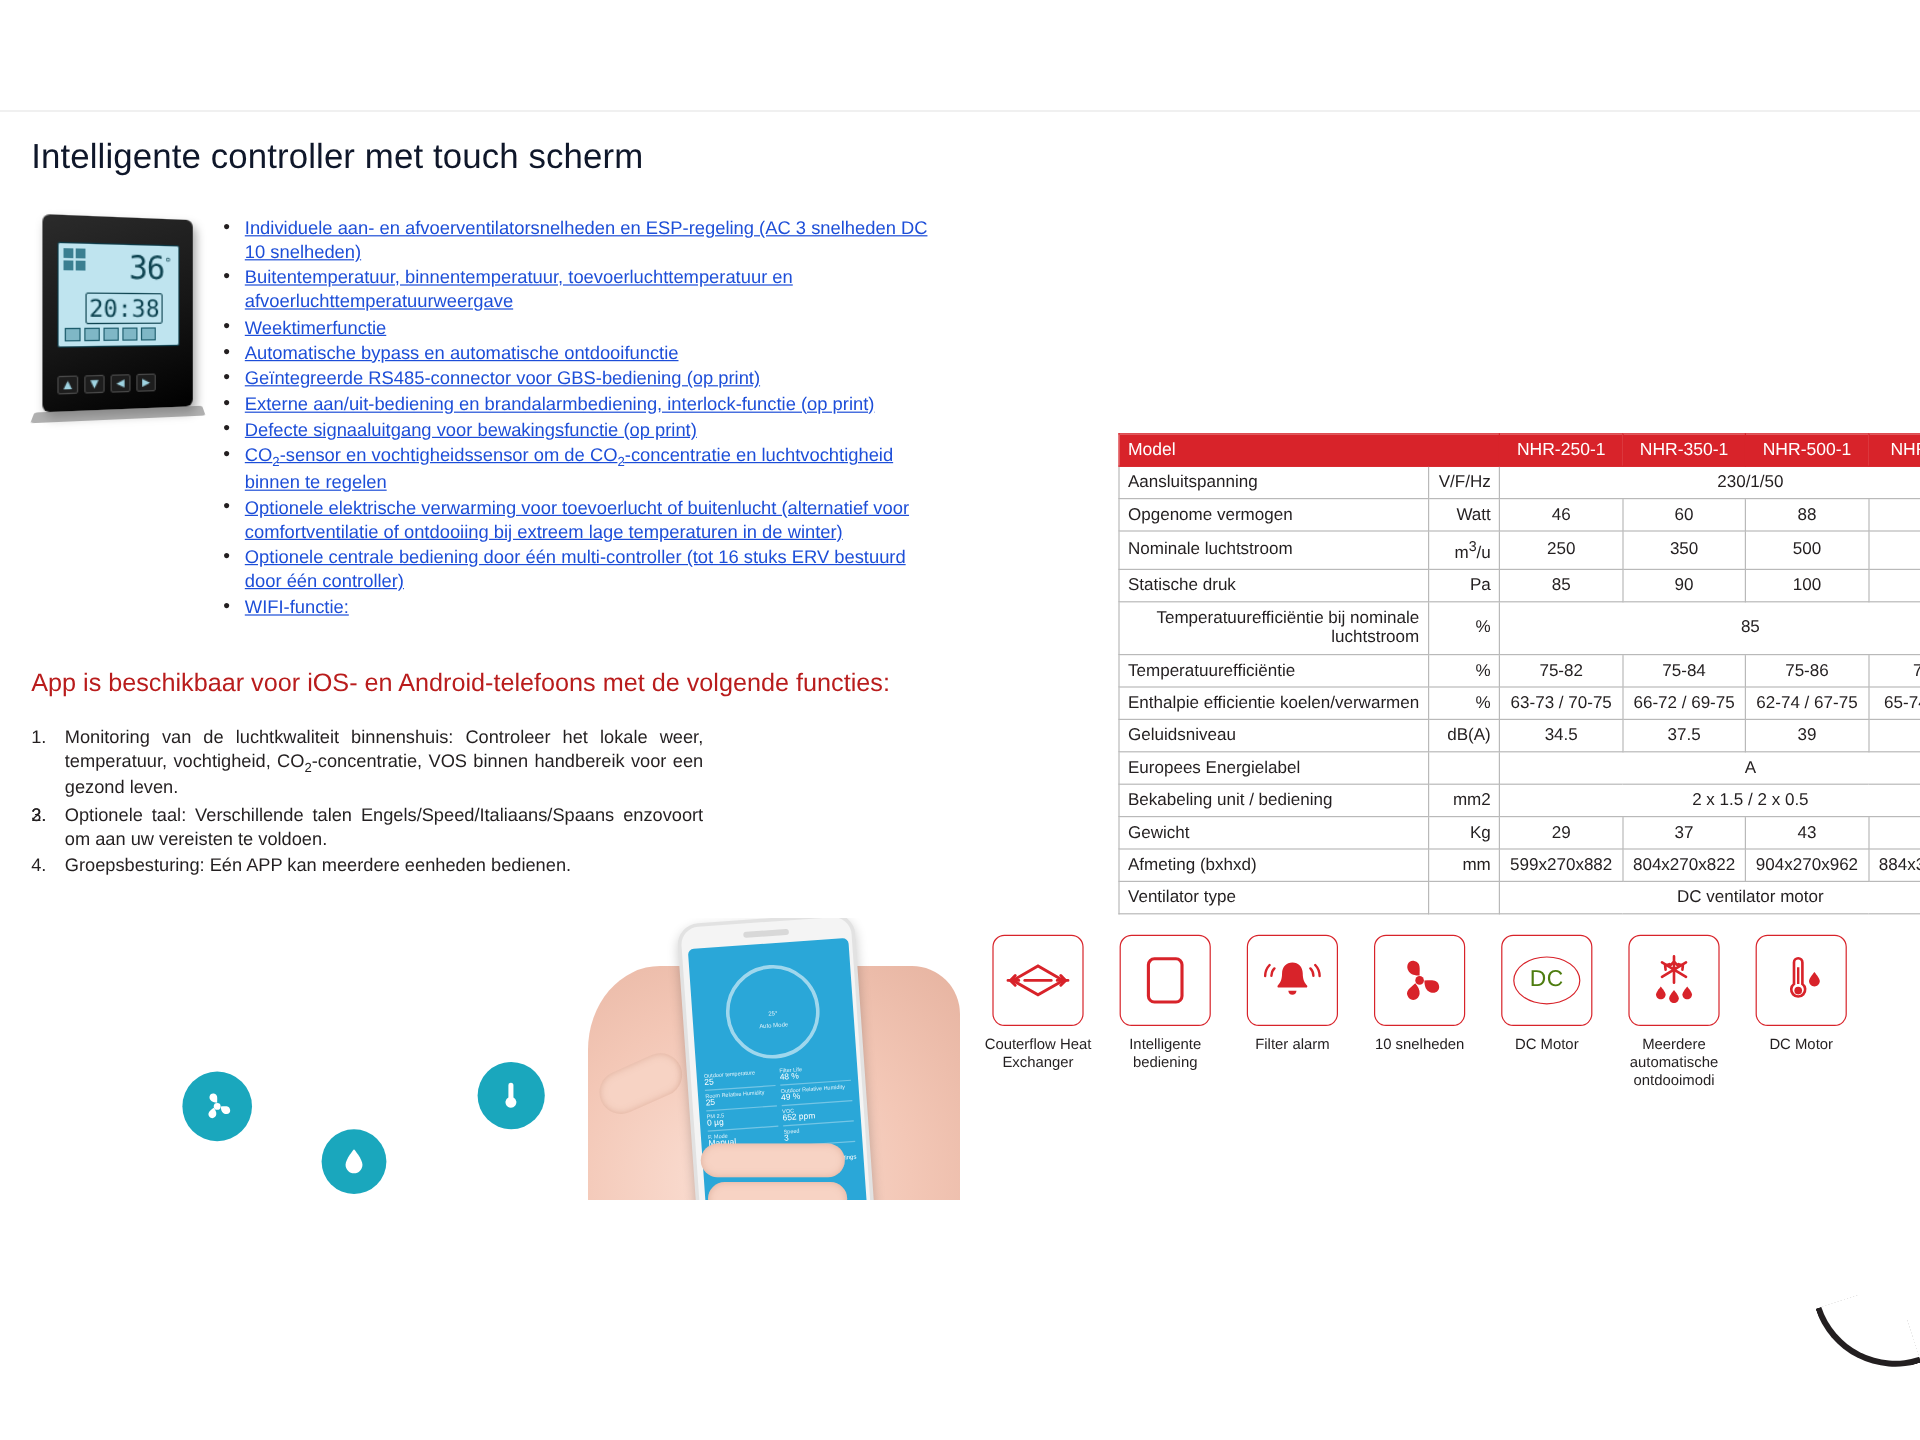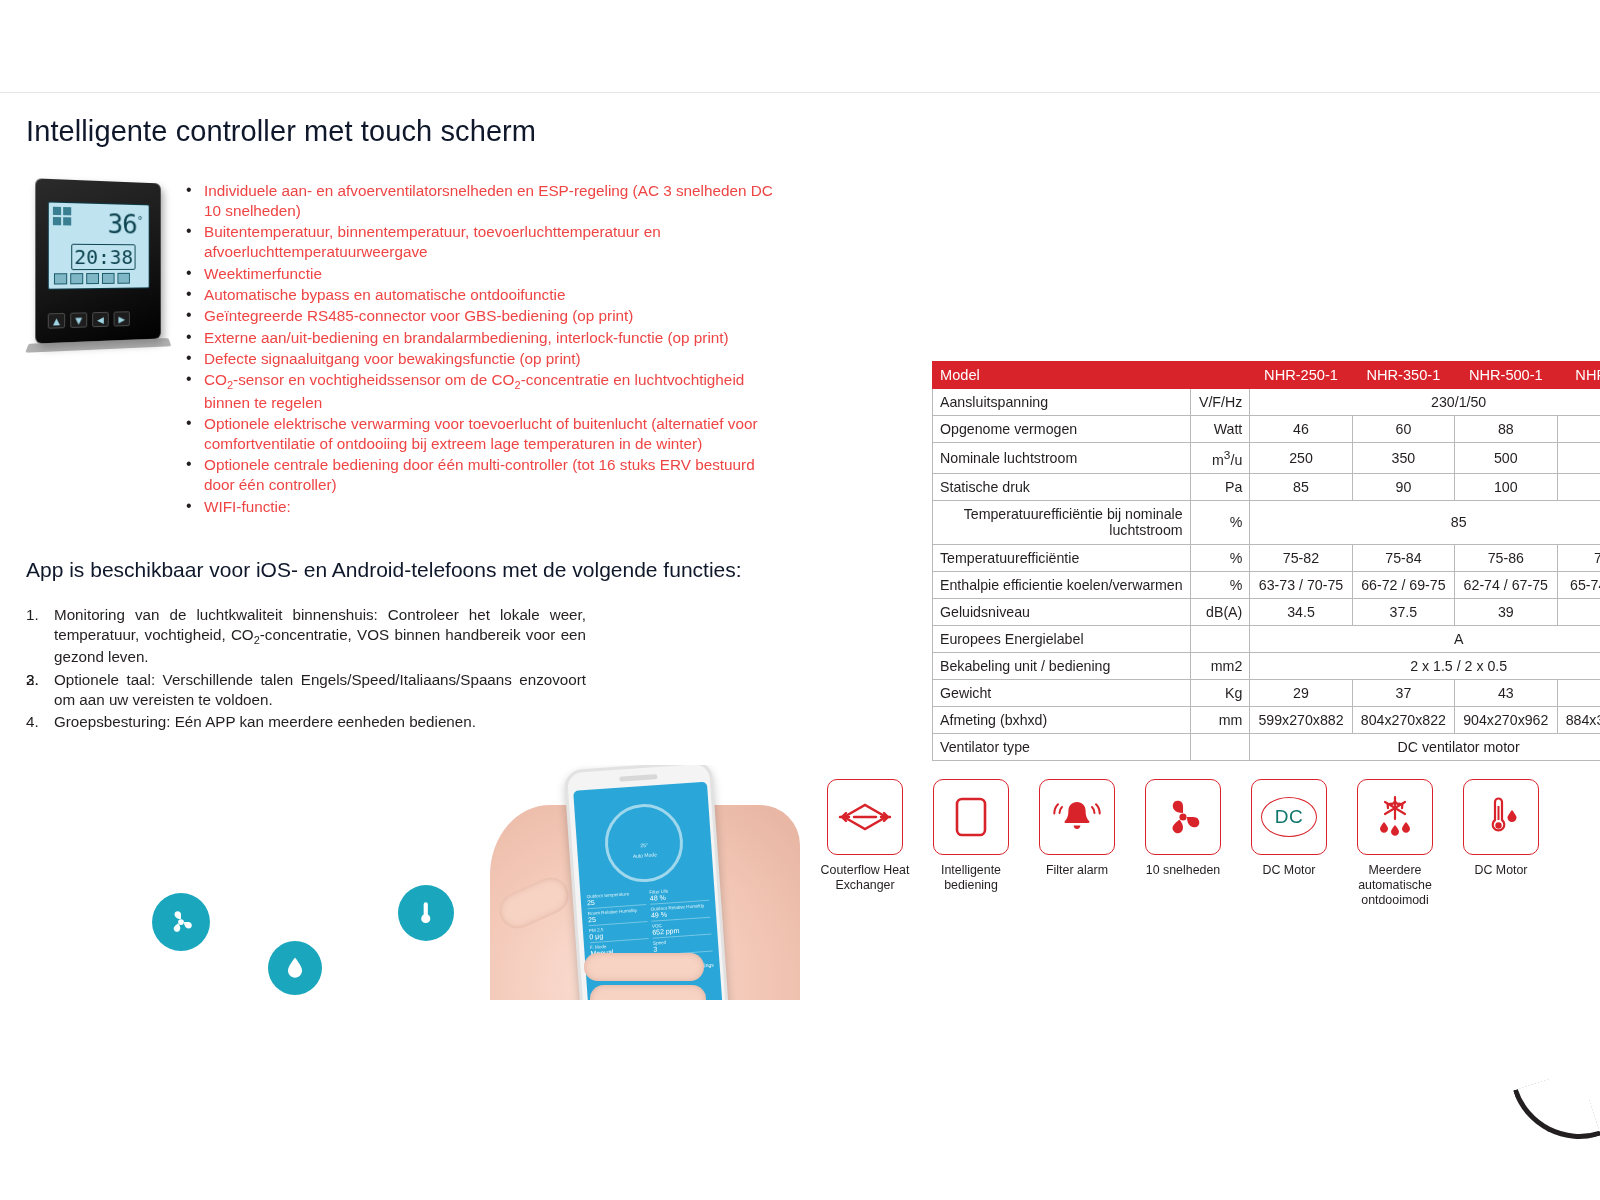--- a/index.html
+++ b/index.html
@@ -94,33 +94,34 @@
     opacity: .55;
   }
 
   
   .bullets {
     position: absolute;
     left: 182px; top: 88px;
     width: 595px;
     font-size: 15.3px;
     line-height: 1.30;
-    color: #ef4444;
+    color: #1d4ed8;
+    text-decoration: underline;
   }
   .bullets li { list-style: none; position: relative; padding-left: 22px; margin-bottom: 1.5px; }
   .bullets ul { margin: 0; padding: 0; }
   .bullets li:before {
     content: "•"; position: absolute; left: 4px; top: -1px; font-size: 16px; color: #231f20;
   }
   sub { font-size: 0.72em; }
 
   
   .app-heading {
     position: absolute; left: 26px; top: 465px;
-    font-size: 21px; color: #0f172a; white-space: nowrap;
+    font-size: 21px; color: #b91c1c; white-space: nowrap;
   }
   .app-list {
     position: absolute; left: 26px; top: 512px; width: 560px;
     font-size: 15.2px; line-height: 1.30;
   }
   .app-list ol { margin: 0; padding-left: 0; list-style: none; }
   .app-list li { position: relative; padding-left: 28px; margin-bottom: 3px; text-align: justify; }
   .app-list li .num { position: absolute; left: 0; top: 0; width: 22px; }
 
   
@@ -208,21 +209,21 @@
   
   .features {
     position: absolute; left: 816px; top: 686px;
     width: 784px;
     display: flex; gap: 8px;
   }
   .feat { width: 98px; display: flex; flex-direction: column; align-items: center; }
   .feat .box {
     width: 76px; height: 76px; border: 1.5px solid #d8232a; border-radius: 10px;
     display: flex; align-items: center; justify-content: center;
-    color: #0f766e;
+    color: #4d7c0f;
   }
   .feat .cap {
     margin-top: 8px; font-size: 12.4px; text-align: center; line-height: 1.2; color: #231f20;
   }
   .feat .box .dc { font-size: 19px; letter-spacing: .5px; }
   .feat .box .dc-ring {
     width: 56px; height: 40px; border: 1.6px solid #d8232a; border-radius: 50%;
     display: flex; align-items: center; justify-content: center;
   }
   .swoosh {

